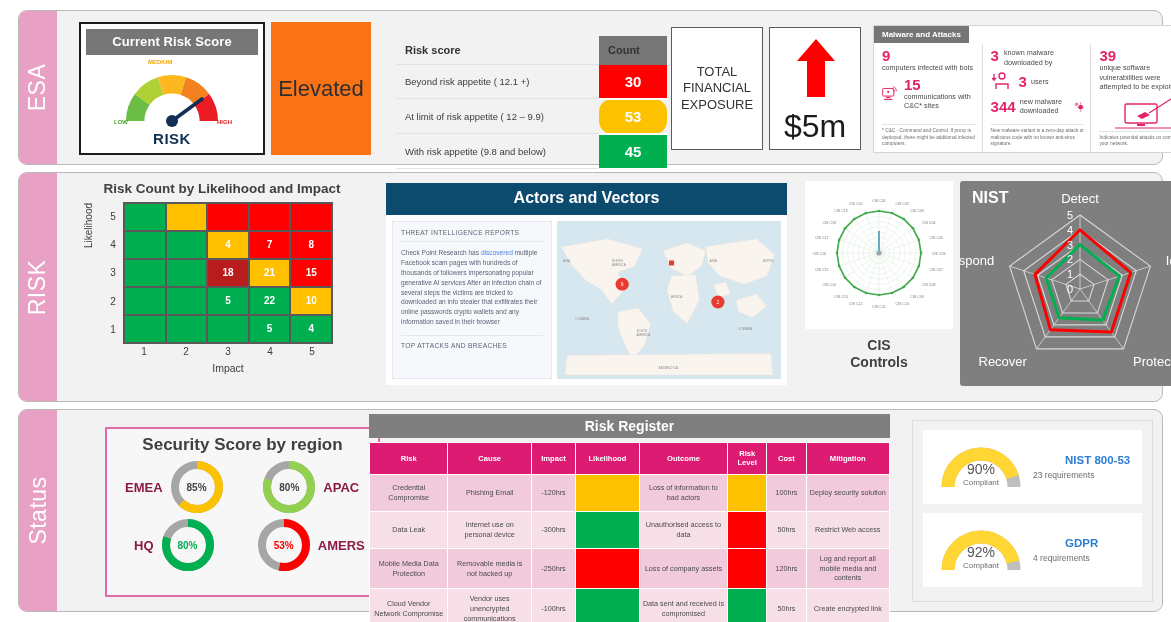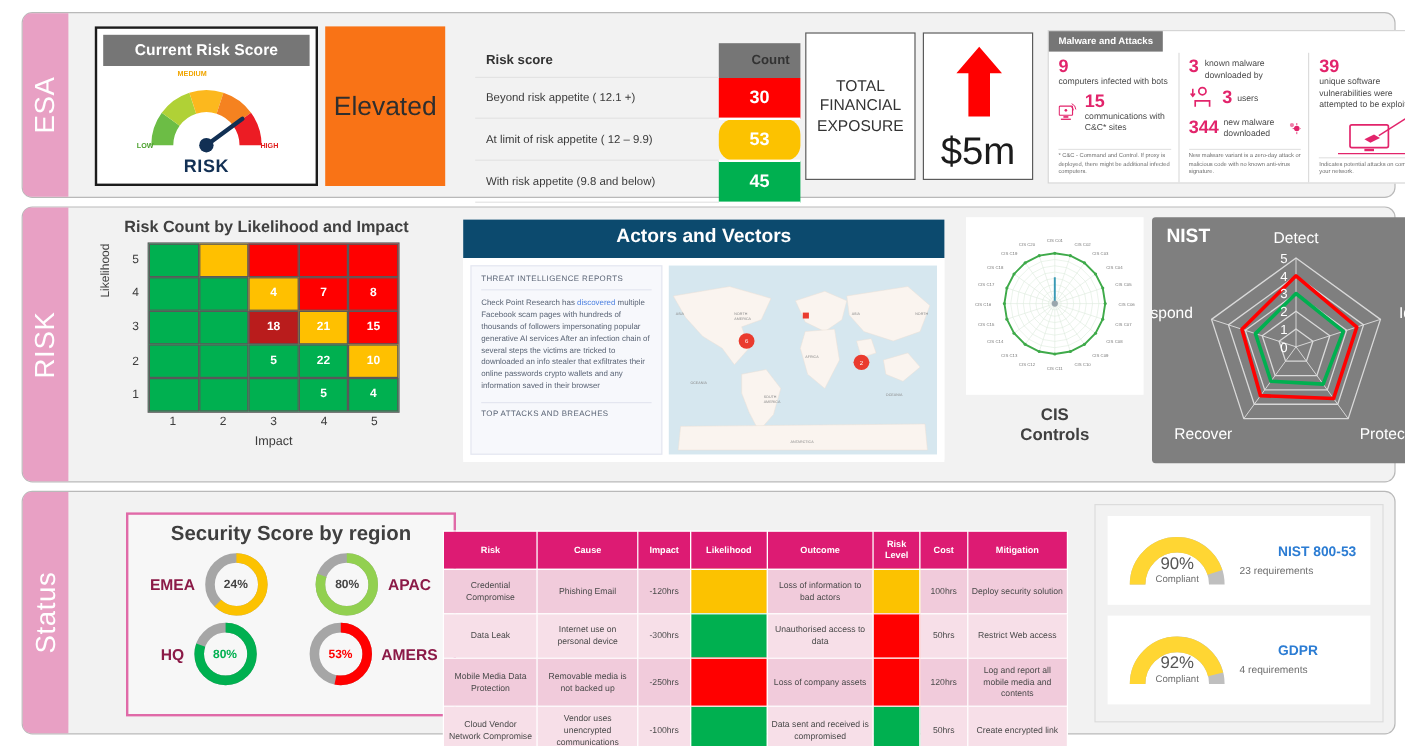--- a/index.html
+++ b/index.html
@@ -81,21 +81,21 @@
   .elevated-card span { font-size: 22px; color: #2e2e2e; }
 
   .score-table {
     position: absolute; left: 339px; top: 25px;
     width: 271px; font-size: 9.5px; color: #3a3a3a;
     border-collapse: collapse;
   }
   .score-table td { padding: 8px 9px; border-bottom: 1px solid #e3e3e3; }
   .score-table tr:first-child td { font-weight: bold; font-size: 11px; color:#333; }
   .score-table td.count-head {
-    background: #767676; color: #fff; text-align: right;
+    background: #767676; color: #fff; text-align: left;
     width: 68px; font-weight: bold; font-size: 11px;
     border-bottom: none;
   }
   .score-table td.count {
     text-align: center; color: #ffffff;
     font-weight: bold; font-size: 15px;
     border-bottom: 2px solid #fff; width: 68px;
   }
   .c-red { background: #ff0000; margin-top: 18px; }
   .c-amb { background: #fcc200; border-radius: 13px; }
@@ -674,21 +674,21 @@
     <div class="row-body">
 
       <div class="ssr-card">
         <div class="ssr-title">Security Score by region</div>
         <div class="ssr-grid" id="ssr-grid">
             <div class="ssr-item">
               <div class="ssr-name">EMEA</div>
               <div class="donut"><svg width="56" height="56" viewBox="0 0 56 56">
                   <circle cx="28" cy="28" r="22" fill="none" stroke="#a6a6a6" stroke-width="8"></circle>
                   <circle cx="28" cy="28" r="22" fill="none" stroke="#fcc200" stroke-width="8" stroke-dasharray="85.70264758992954 138.23007675795088" transform="rotate(-90 28 28)"></circle>
-                </svg><div class="donut-val" style="color:#444">24%</div></div>
+                </svg><div class="donut-val" style="color:#444">85%</div></div>
             </div>
             <div class="ssr-item right">
               <div class="donut"><svg width="56" height="56" viewBox="0 0 56 56">
                   <circle cx="28" cy="28" r="22" fill="none" stroke="#a6a6a6" stroke-width="8"></circle>
                   <circle cx="28" cy="28" r="22" fill="none" stroke="#92d050" stroke-width="8" stroke-dasharray="110.5840614063607 138.23007675795088" transform="rotate(-90 28 28)"></circle>
                 </svg><div class="donut-val" style="color:#444">80%</div></div>
               <div class="ssr-name">APAC</div>
             </div>
             <div class="ssr-item">
               <div class="ssr-name">HQ</div>
@@ -701,20 +701,21 @@
               <div class="donut"><svg width="56" height="56" viewBox="0 0 56 56">
                   <circle cx="28" cy="28" r="22" fill="none" stroke="#a6a6a6" stroke-width="8"></circle>
                   <circle cx="28" cy="28" r="22" fill="none" stroke="#ff0000" stroke-width="8" stroke-dasharray="73.26194068171397 138.23007675795088" transform="rotate(-90 28 28)"></circle>
                 </svg><div class="donut-val" style="color:#ff0000">53%</div></div>
               <div class="ssr-name">AMERS</div>
             </div>
           </div>
       </div>
 
       <div class="register-wrap">
+        <div class="register-head">Risk Register</div>
         <table class="reg-table">
           <thead>
             <tr id="reg-head-row">
                 <th style="width: 16%;">Risk</th>
                 <th style="width: 17%;">Cause</th>
                 <th style="width: 9%;">Impact</th>
                 <th style="width: 13%;">Likelihood</th>
                 <th style="width: 18%;">Outcome</th>
                 <th style="width: 8%;">Risk Level</th>
                 <th style="width: 8%;">Cost</th>

